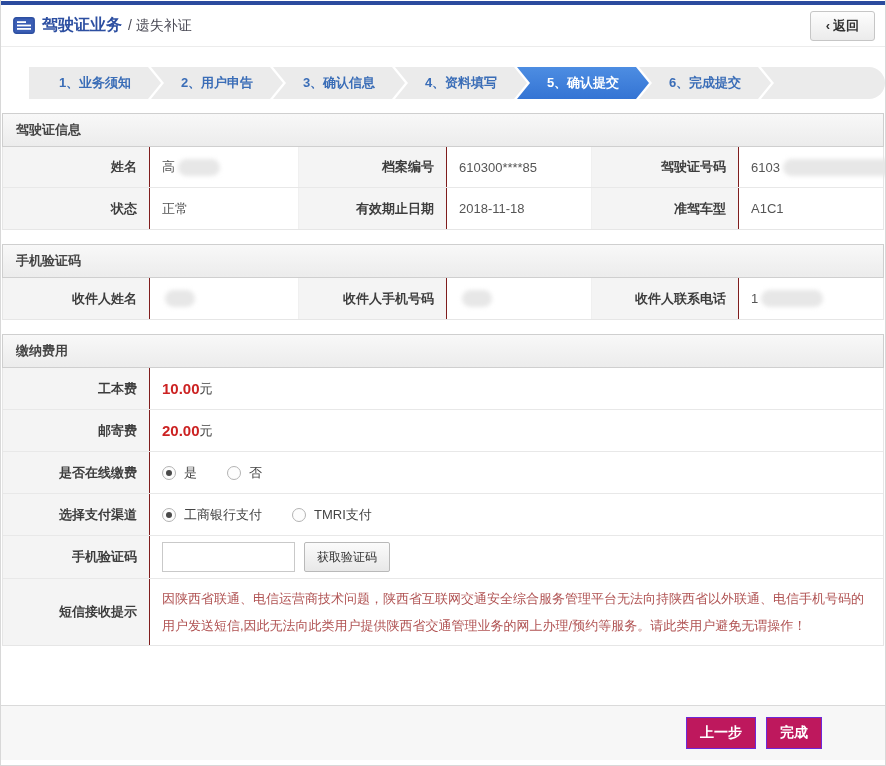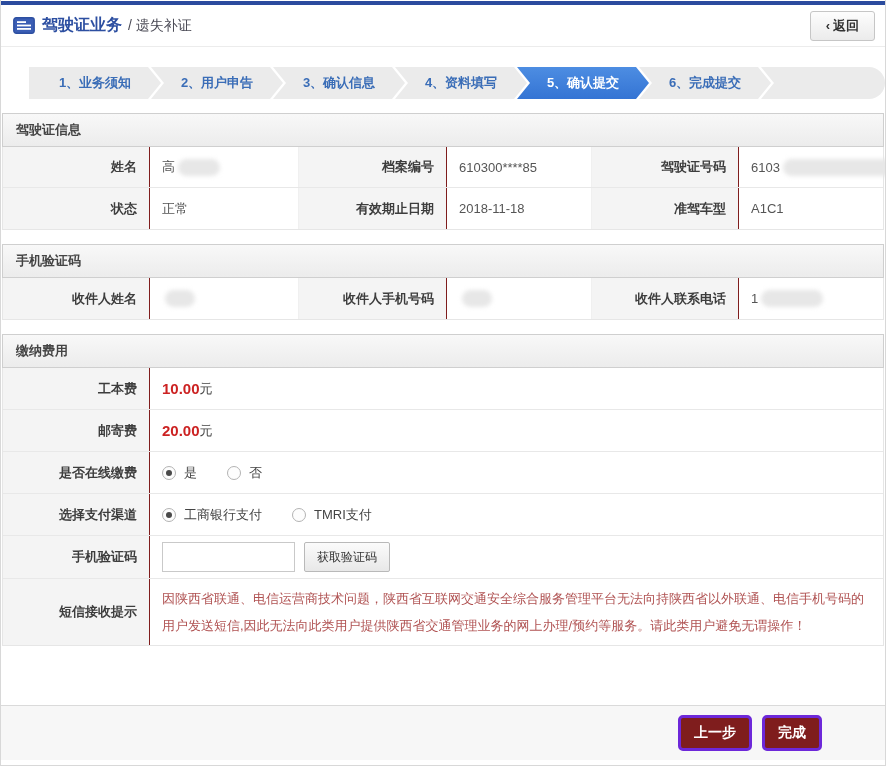--- a/index.html
+++ b/index.html
@@ -70,21 +70,21 @@
           background:linear-gradient(#fbfbfb,#e8e8e8); border:1px solid #b9b9b9;
           border-radius:2px; font-size:12px; font-weight:normal; color:#333; cursor:pointer; }
   .notice-row { min-height:66px; }
   .notice-text { color:#b05252; font-size:13px; line-height:27px;
           padding:6px 10px 6px 12px; align-items:flex-start; display:block; }
 
   
   .footer { position:absolute; left:0; right:0; bottom:5px; height:55px;
           background:#f7f7f7; border-top:1px solid #dadada; display:flex;
           align-items:center; justify-content:flex-end; padding-right:63px; gap:10px; }
-  .btn-primary { background:#7f1d1d; border:3px solid #6d28d9; border-radius:5px;
+  .btn-primary { background:#be185d; border:1px solid #6d28d9; border-radius:0;
           color:#fff; font-size:14px; font-weight:bold; padding:6px 13px; cursor:pointer; }
 </style>
 </head>
 <body>
 
 <div class="page">
   <div class="top-strip"></div>
 
   <div class="header">
     <svg class="doc-icon" viewBox="0 0 22 17">

